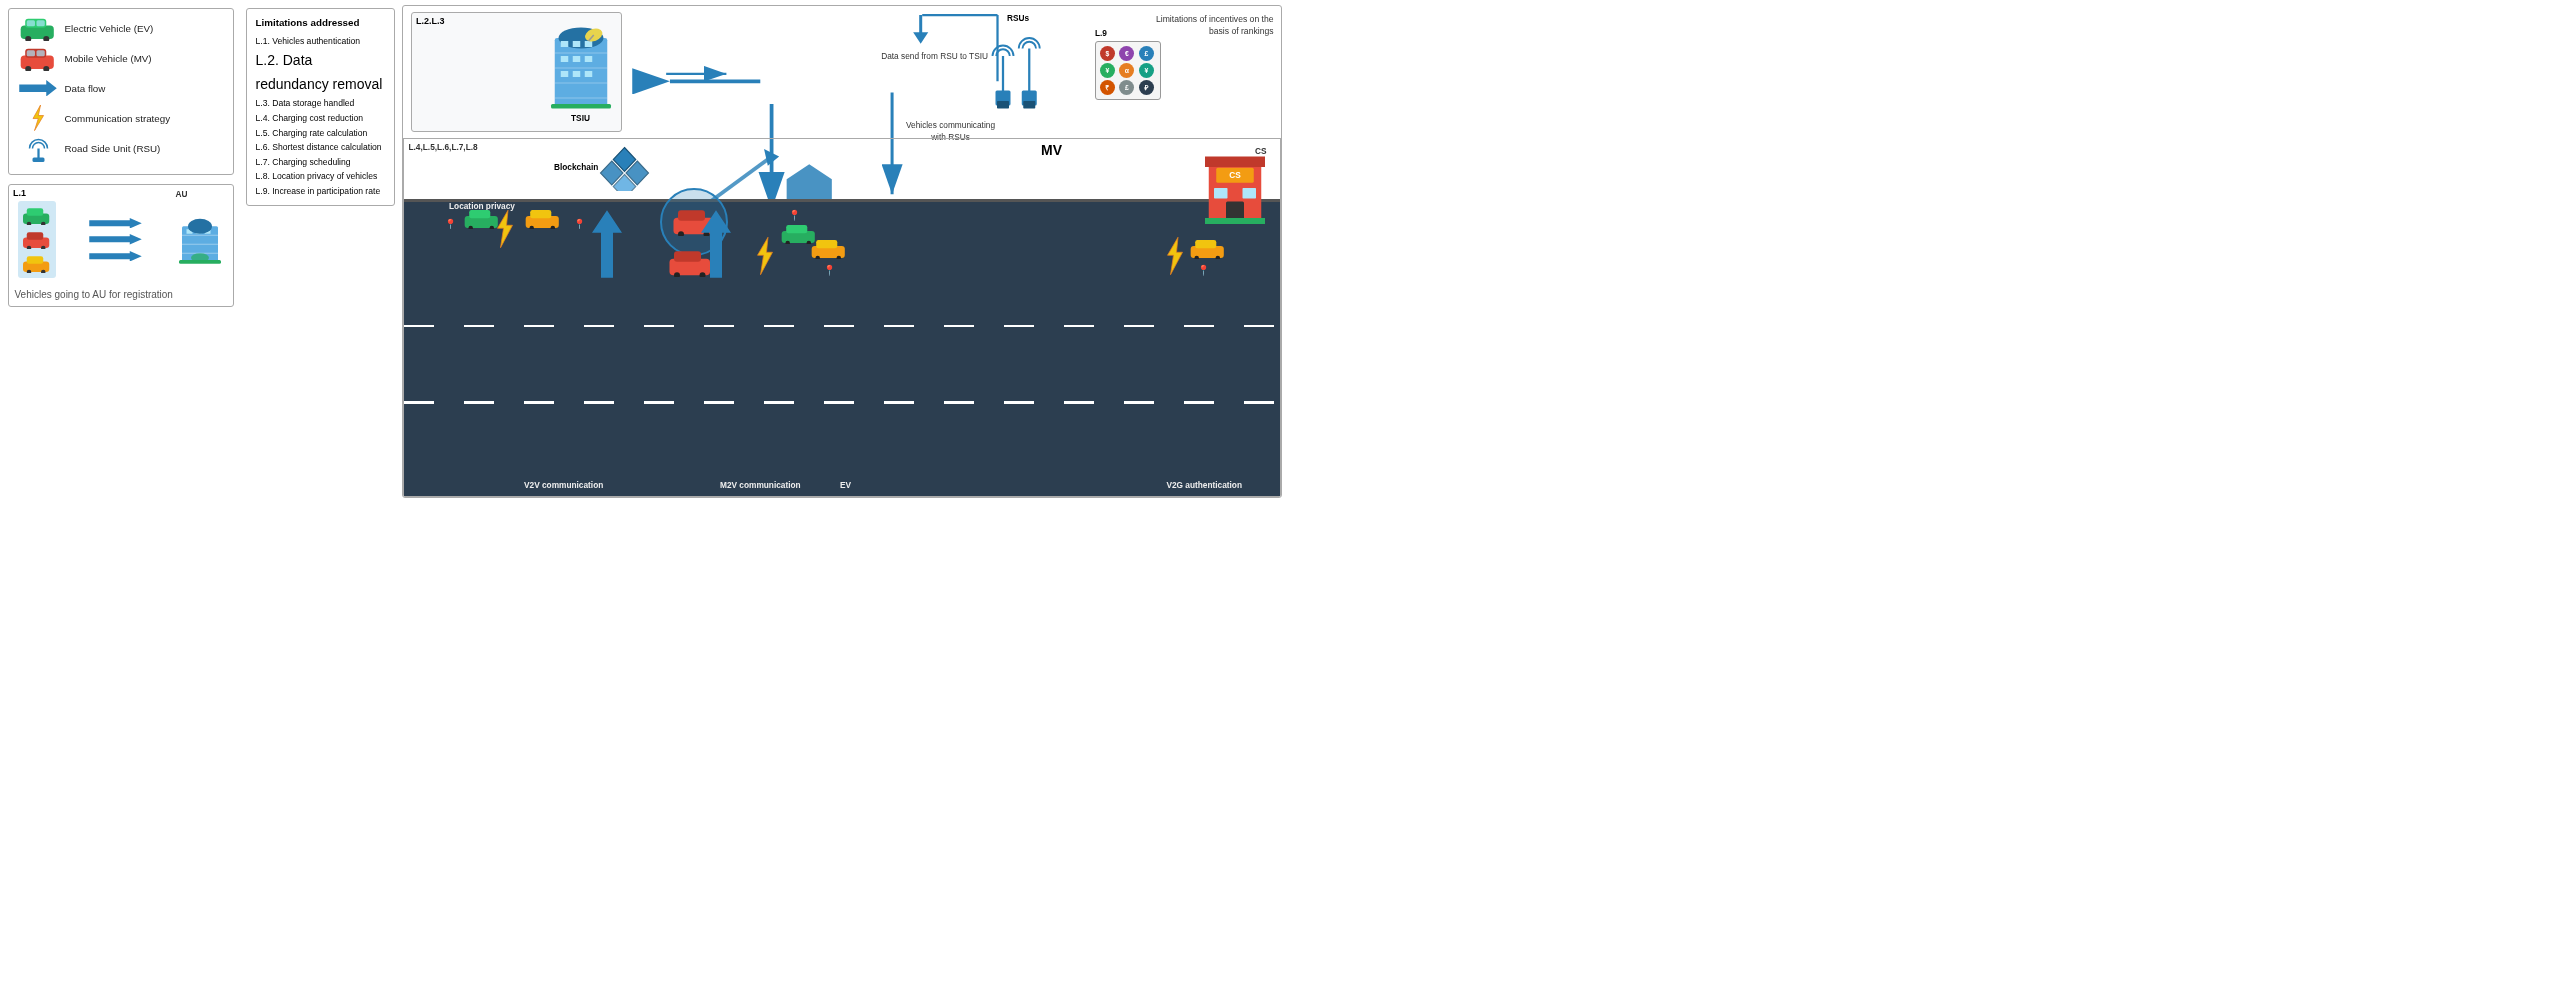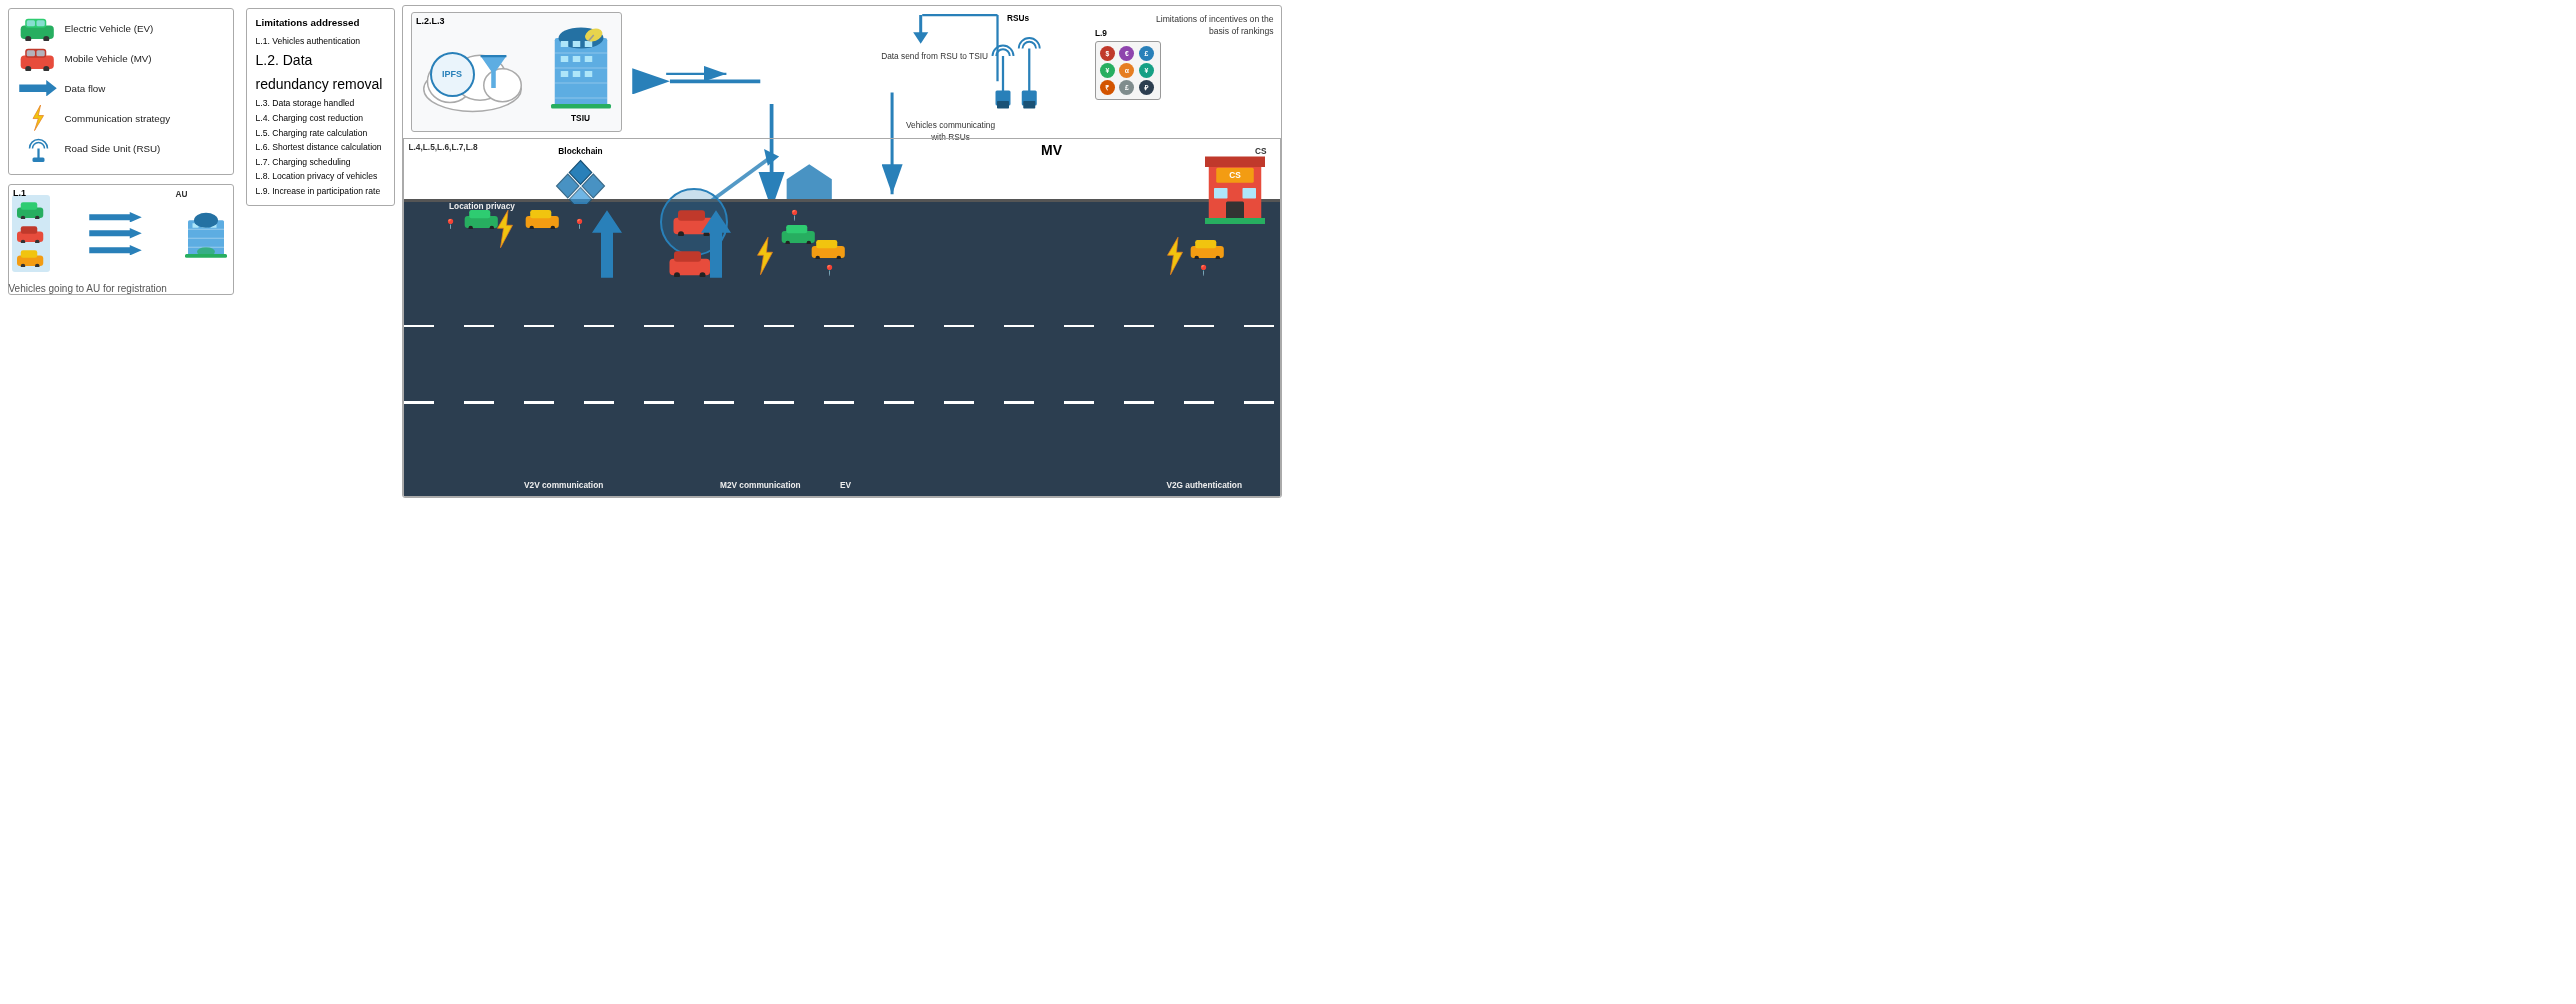--- a/index.html
+++ b/index.html
@@ -64,20 +64,21 @@
     }
     .limitations-title {
       font-weight: bold;
       font-size: 9.8px;
       margin-bottom: 3px;
     }
 
     
     .l1-box {
       border: 1.5px solid #aaa;
+      padding: 6px;
       border-radius: 3px;
       position: relative;
     }
     .l1-label {
       position: absolute;
       top: 3px; left: 4.5px;
       font-size: 9px;
       font-weight: bold;
     }
     .l1-content {
@@ -247,40 +248,20 @@
   </div>
 
 
   <div style="flex:1; position:relative; margin:4.5px 6px 4.5px 3px;">
 
     <div style="position:absolute; top:0; left:0; right:0; bottom:0; border:1.5px solid #aaa; border-radius:3px; overflow:hidden;">
 
       <div style="position:absolute; top:6px; left:7.5px; width:211px; height:120px; border:1.5px solid #aaa; border-radius:3px; background:#f8f9fa;">
         <span style="position:absolute; top:3px; left:4.5px; font-size:9px; font-weight:bold;">L.2.L.3</span>
 
-        <div style="position:absolute; top:16.5px; left:4.5px;">
-          <svg width="113" height="90" viewBox="0 0 150 120">
-
-            <ellipse cx="75" cy="80" rx="65" ry="30" fill="white" stroke="#aaa" stroke-width="2"></ellipse>
-            <ellipse cx="45" cy="70" rx="30" ry="28" fill="white" stroke="#aaa" stroke-width="2"></ellipse>
-            <ellipse cx="85" cy="65" rx="35" ry="30" fill="white" stroke="#aaa" stroke-width="2"></ellipse>
-            <ellipse cx="115" cy="75" rx="25" ry="22" fill="white" stroke="#aaa" stroke-width="2"></ellipse>
-          </svg>
-          
-          <div style="position:absolute; top:22.6px; left:13.5px; width:45px; height:45px; border-radius:50%; border:2.3px solid #2980b9; background:#eaf4fb; display:flex; align-items:center; justify-content:center; font-size:9px; font-weight:bold; color:#2980b9;">
-            <span>IPFS</span>
-          </div>
-          
-          <div style="position:absolute; top:24px; left:63px;">
-            <svg width="29" height="38" viewBox="0 0 38 50">
-              <polygon points="2,4 36,4 22,24 22,46 16,46 16,24" fill="#5dade2"></polygon>
-              <line x1="2" y1="4" x2="36" y2="4" stroke="#2980b9" stroke-width="3"></line>
-            </svg>
-          </div>
-        </div>
 
         <div style="position:absolute; top:10.5px; right:6px; display:flex; flex-direction:column; align-items:center;">
           <svg width="68" height="90" viewBox="0 0 90 120">
 
             <rect x="10" y="20" width="70" height="90" rx="3" fill="#5dade2"></rect>
 
             <ellipse cx="45" cy="20" rx="30" ry="14" fill="#2471a3"></ellipse>
 
             <line x1="10" y1="40" x2="80" y2="40" stroke="white" stroke-width="1" opacity="0.4"></line>
             <line x1="10" y1="60" x2="80" y2="60" stroke="white" stroke-width="1" opacity="0.4"></line>
@@ -391,21 +372,21 @@
       <div style="position:absolute; top:132px; left:0; right:0; bottom:0; border:1.5px solid #aaa; overflow:hidden;">
         <span style="position:absolute; top:3px; left:4.5px; font-size:8.3px; font-weight:bold; color:#333; z-index:10;">L.4,L.5,L.6,L.7,L.8</span>
 
         <div style="position:absolute; top:60px; left:0; right:0; bottom:0; background:#2c3e50; border-top:3px solid #555;">
 
           <div style="position:absolute; top:42%; left:0; right:0; height:2.3px; background:repeating-linear-gradient(90deg, white 0, white 30px, transparent 30px, transparent 60px);"></div>
 
           <div style="position:absolute; top:68%; left:0; right:0; height:2.3px; background:repeating-linear-gradient(90deg, white 0, white 30px, transparent 30px, transparent 60px);"></div>
         </div>
 
-        <div style="position:absolute; top:7.5px; left:150px; display:flex; flex-direction:column; align-items:center;">
+        <div style="position:absolute; top:7.5px; left:150px; display:flex; flex-direction:row; align-items:center;">
           <span style="font-size:8.3px; font-weight:bold; margin-bottom:3px;">Blockchain</span>
           <svg width="53" height="45" viewBox="0 0 70 60">
 
             <polygon points="35,2 50,18 35,34 20,18" fill="#2980b9" stroke="#1a5276" stroke-width="1.5"></polygon>
             <polygon points="18,20 33,36 18,52 3,36" fill="#2980b9" stroke="#1a5276" stroke-width="1.5" opacity="0.85"></polygon>
             <polygon points="52,20 67,36 52,52 37,36" fill="#2980b9" stroke="#1a5276" stroke-width="1.5" opacity="0.85"></polygon>
             <polygon points="35,38 50,54 35,70 20,54" fill="#3498db" stroke="#1a5276" stroke-width="1.5" opacity="0.7"></polygon>
           </svg>
         </div>
 

